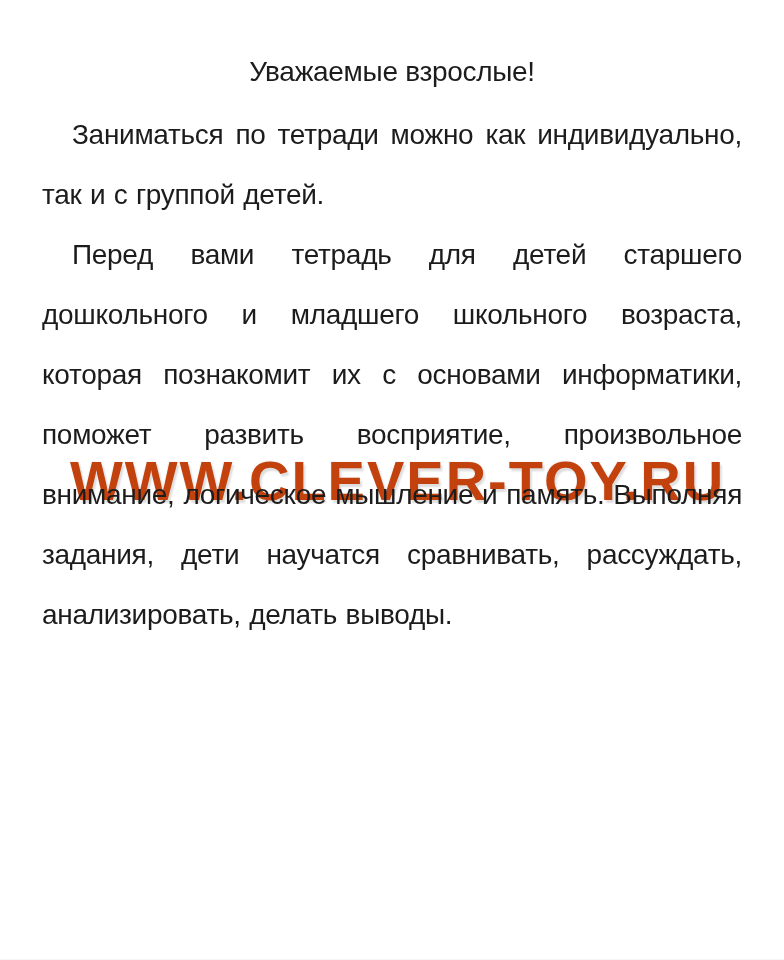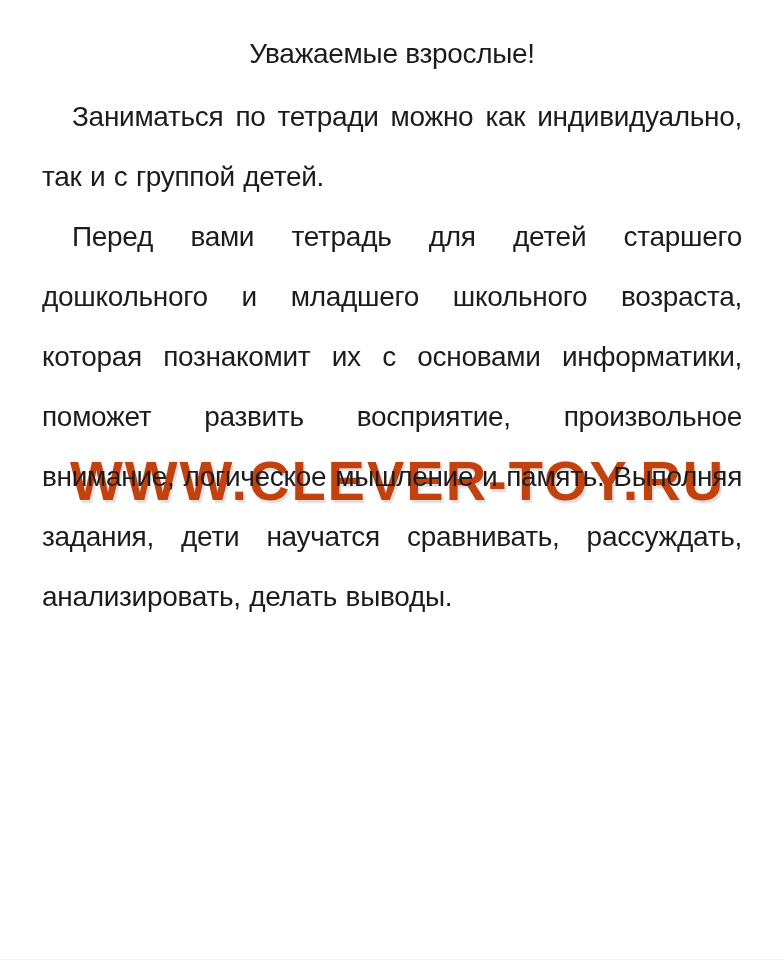--- a/index.html
+++ b/index.html
@@ -19,21 +19,21 @@
     height: 960px;
     background: #ffffff;
     box-sizing: border-box;
     border-bottom: 1px solid #f5f5f5;
     overflow: hidden;
   }
   .page-title {
     position: relative;
     z-index: 2;
     margin: 0;
-    padding-top: 39px;
+    padding-top: 57px;
     font-size: 28px;
     font-weight: 400;
     line-height: 30px;
     text-align: center;
     color: #1c1c1c;
     letter-spacing: -0.3px;
   }
   .body-text {
     position: relative;
     z-index: 2;

